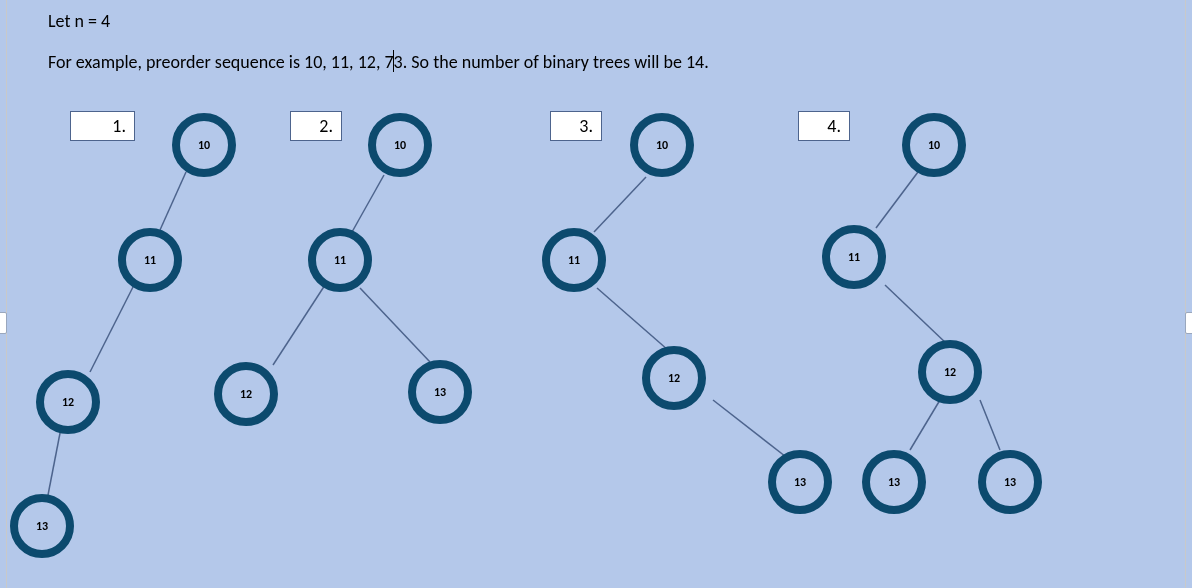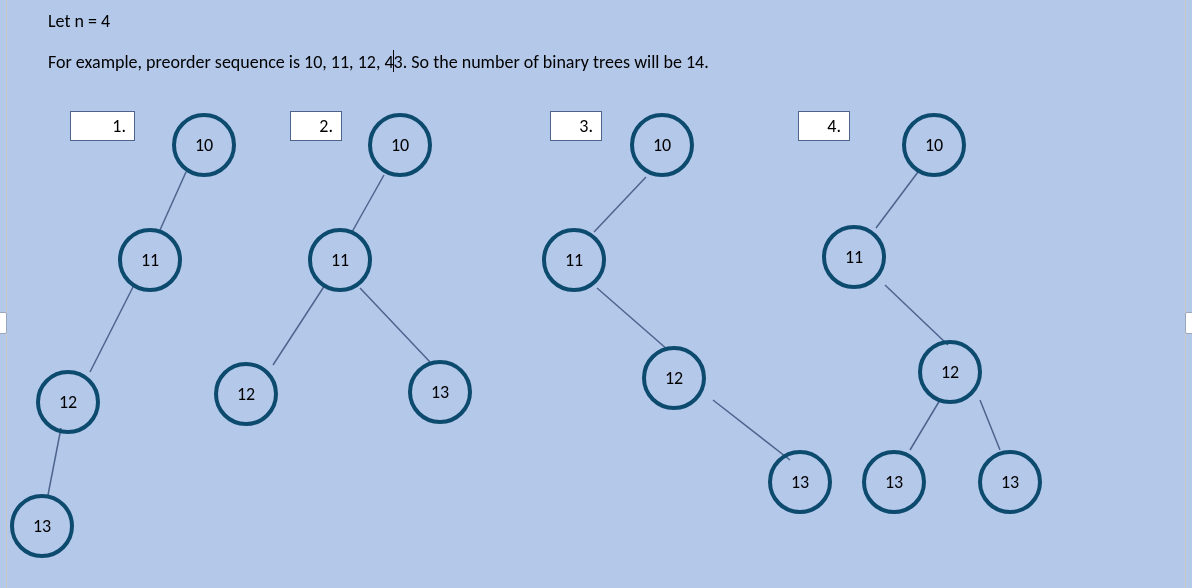--- a/index.html
+++ b/index.html
@@ -45,28 +45,29 @@
     justify-content: flex-end;
     padding: 4px 8px 4px 18px;
     font-size: 18px;
     box-sizing: border-box;
     height: 30px;
   }
   .node {
     position: absolute;
     width: 64px;
     height: 64px;
-    border: 4px solid #0c4a6e;
+    border: 8px solid #0c4a6e;
     border-radius: 50%;
     background: transparent;
     display: flex;
     align-items: center;
     justify-content: center;
-    font-size: 18px;
+    font-size: 12px;
     box-sizing: border-box;
+    font-weight: bold;
   }
   svg.edges {
     position: absolute;
     top: 0;
     left: 0;
     width: 1192px;
     height: 588px;
     pointer-events: none;
   }
   svg.edges line {
@@ -87,21 +88,21 @@
 </head>
 <body>
 
 <div class="page-border"></div>
 <div class="handle left"></div>
 <div class="handle right"></div>
 
 <div class="text-line" style="left:16px; top:10px;">Let n = 4</div>
 
 <div class="text-line" style="left:16px; top:50px;">
-  <span>For example, preorder sequence is 10, 11, 12, 4</span><span class="cursor"></span><span>3. So the number of binary trees will be 14.</span>
+  <span>For example, preorder sequence is 10, 11, 12, 7</span><span class="cursor"></span><span>3. So the number of binary trees will be 14.</span>
 </div>
 
 <div class="label-box" style="left:70px;  top:111px; width:65px;">1.</div>
 <div class="label-box" style="left:290px; top:111px; width:52px;">2.</div>
 <div class="label-box" style="left:550px; top:111px; width:52px;">3.</div>
 <div class="label-box" style="left:798px; top:111px; width:52px;">4.</div>
 
 <svg class="edges">
 
   <line x1="186" y1="172" x2="160" y2="230"></line>

